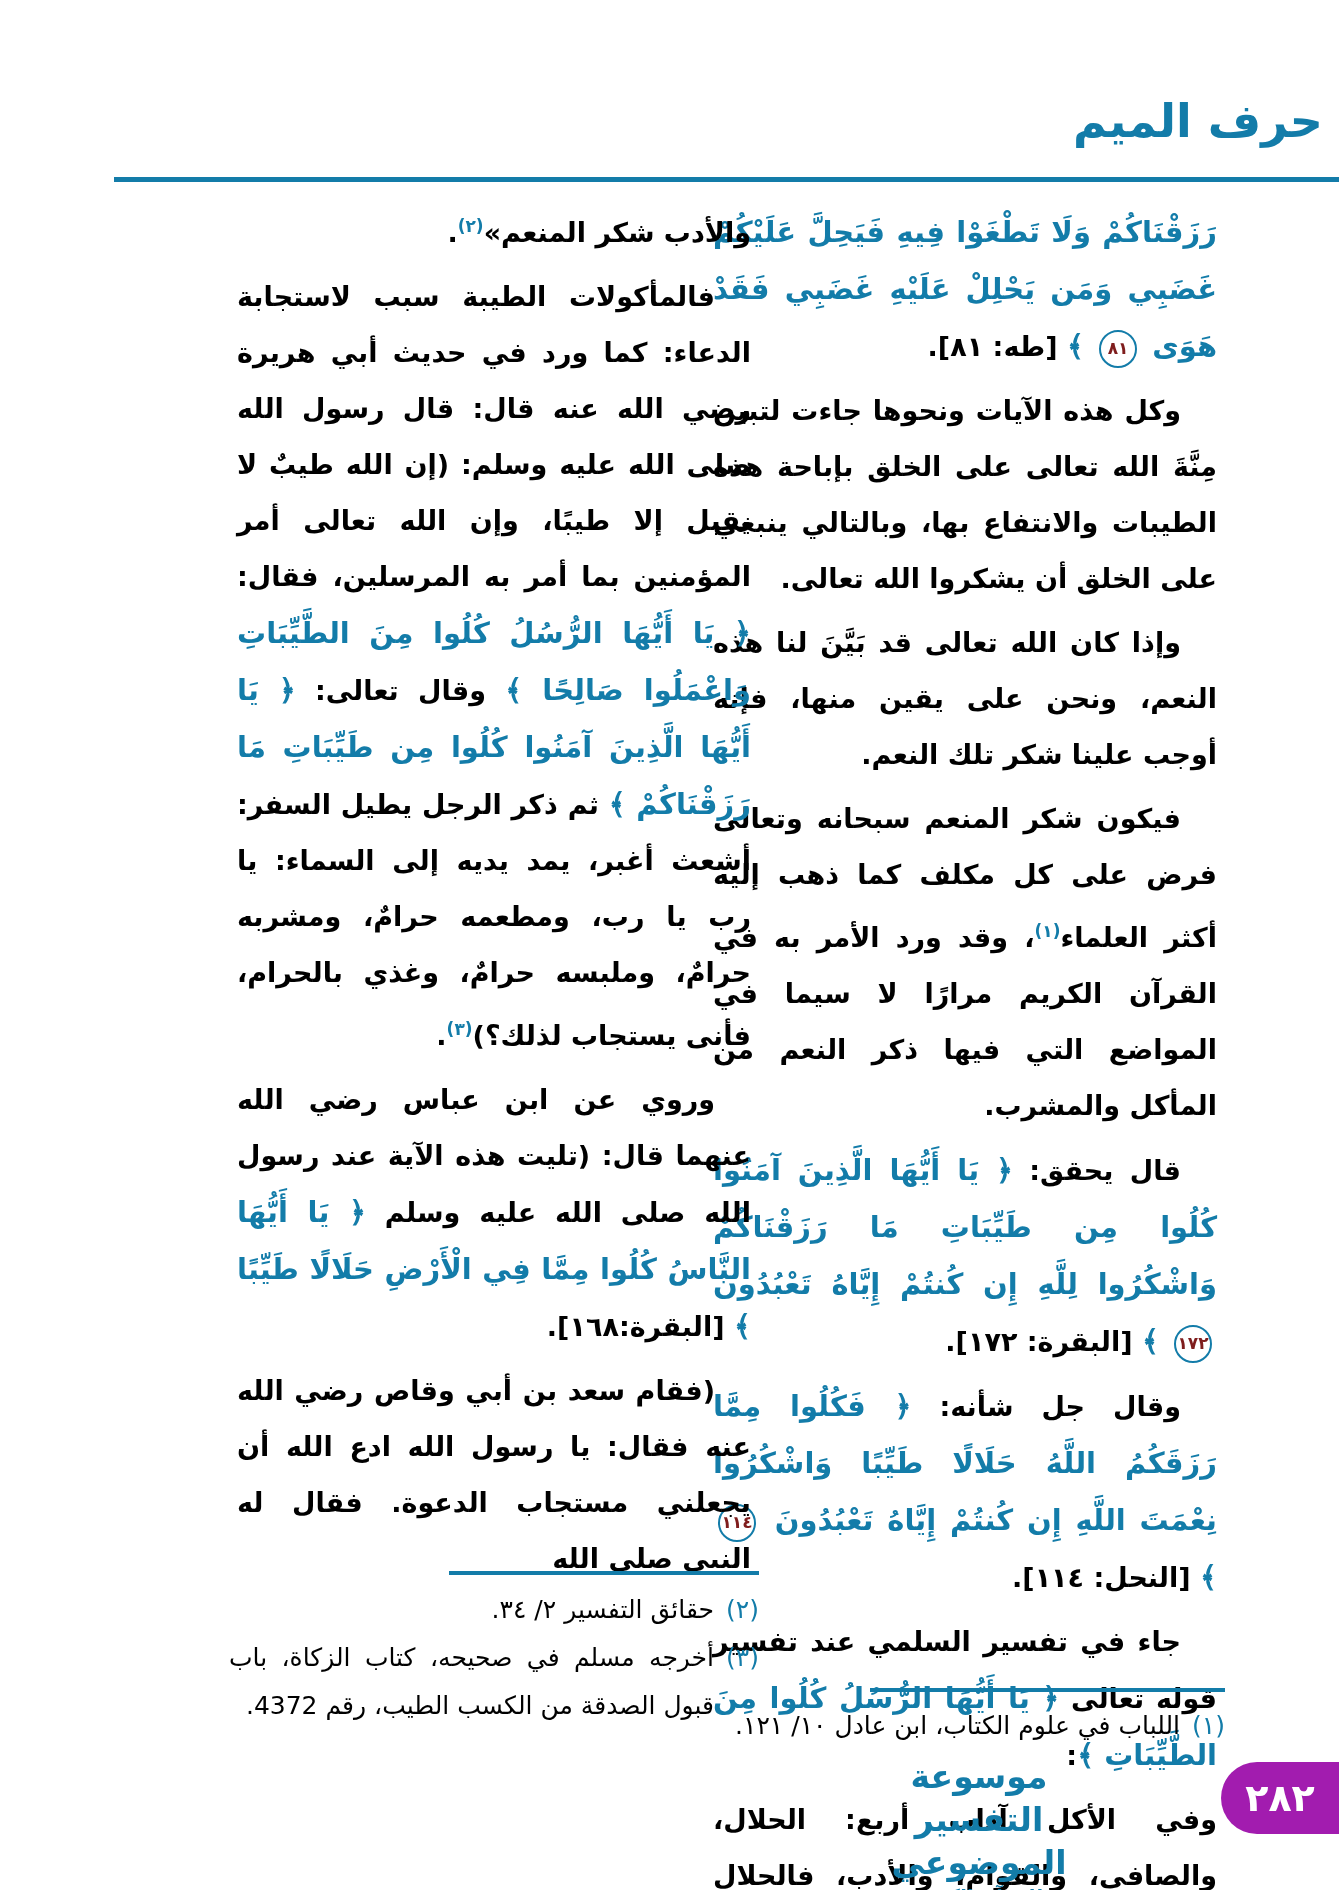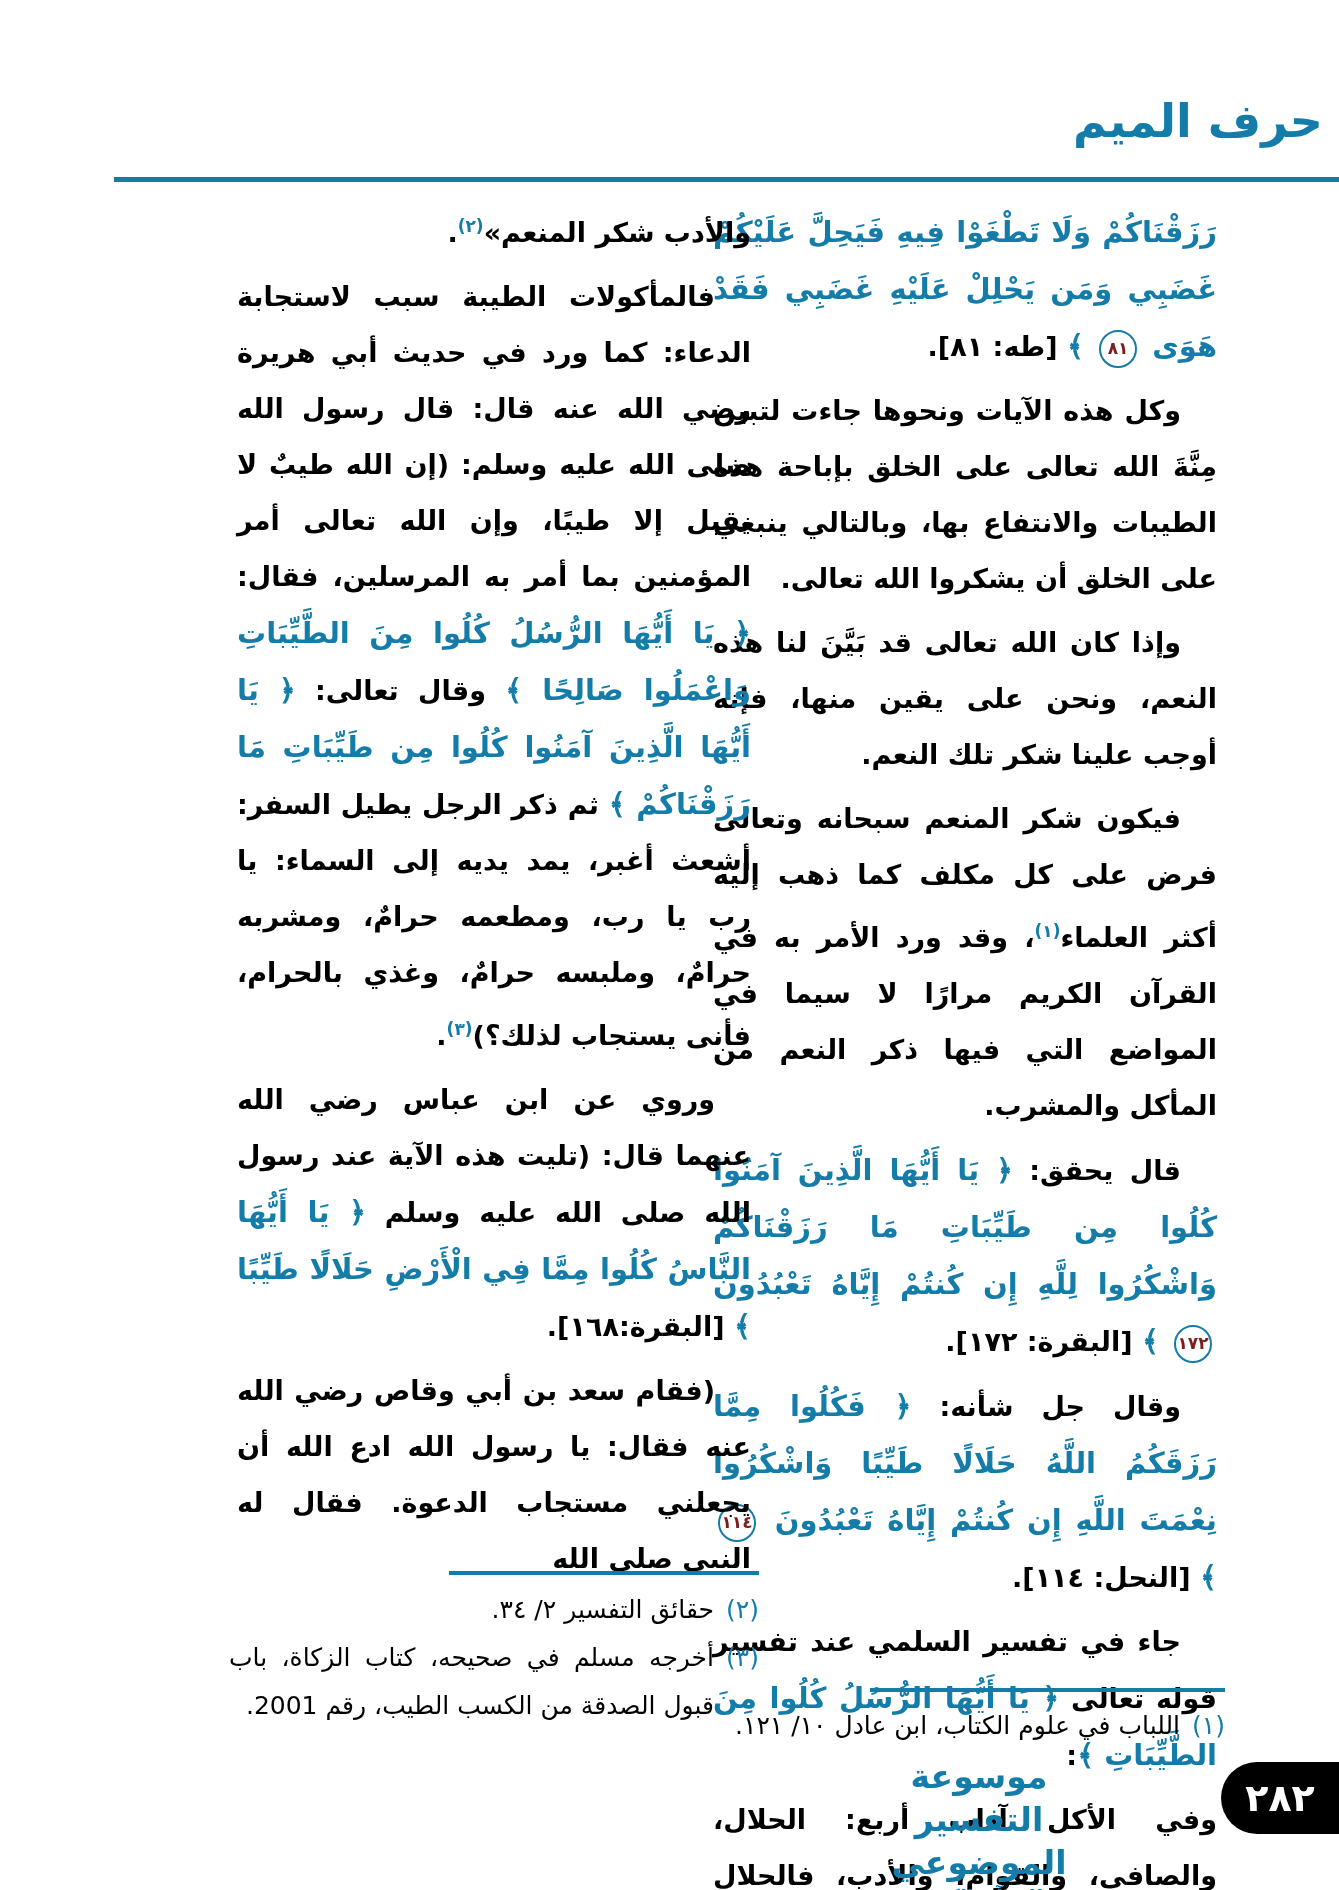--- a/index.html
+++ b/index.html
@@ -49,21 +49,21 @@
   }
   .footnote .fn-text { flex:1 1 auto; text-align:justify; }
   .logo {
     position:absolute; top:1756px; right:225px; width:270px;
     text-align:center; color:#137CA9;
   }
   .logo-line1 { font-size:33px; font-weight:bold; line-height:1.3; }
   .logo-line2 { font-size:19px; font-weight:bold; line-height:1.2; margin-top:0px; }
   .page-num {
     position:absolute; top:1762px; right:0; width:118px; height:72px;
-    background:#000000; border-radius:40px 0 0 40px;
+    background:#a21caf; border-radius:40px 0 0 40px;
     color:#ffffff; font-size:38px; font-weight:bold;
     display:flex; align-items:center; justify-content:center;
   }
 </style>
 </head>
 <body>
 
 <div class="page">
 
   <div class="chapter-title">حرف الميم</div>
@@ -95,21 +95,21 @@
     </div>
 
   <div class="fn-sep fn-sep-left"></div>
   <div class="fnblock fnblock-left">
       <div class="footnote">
         <span class="fn-marker">(٢)</span>
         <div class="fn-text">حقائق التفسير ٢/ ٣٤.</div>
       </div>
       <div class="footnote">
         <span class="fn-marker">(٣)</span>
-        <div class="fn-text">أخرجه مسلم في صحيحه، كتاب الزكاة، باب قبول الصدقة من الكسب الطيب، رقم 2001.</div>
+        <div class="fn-text">أخرجه مسلم في صحيحه، كتاب الزكاة، باب قبول الصدقة من الكسب الطيب، رقم 4372.</div>
       </div>
     </div>
 
   <div class="logo">
     <div class="logo-line1">موسوعة التفسير الموضوعي</div>
     <div class="logo-line2">للقرآن الكريم</div>
   </div>
 
   <div class="page-num">٢٨٢</div>
 

